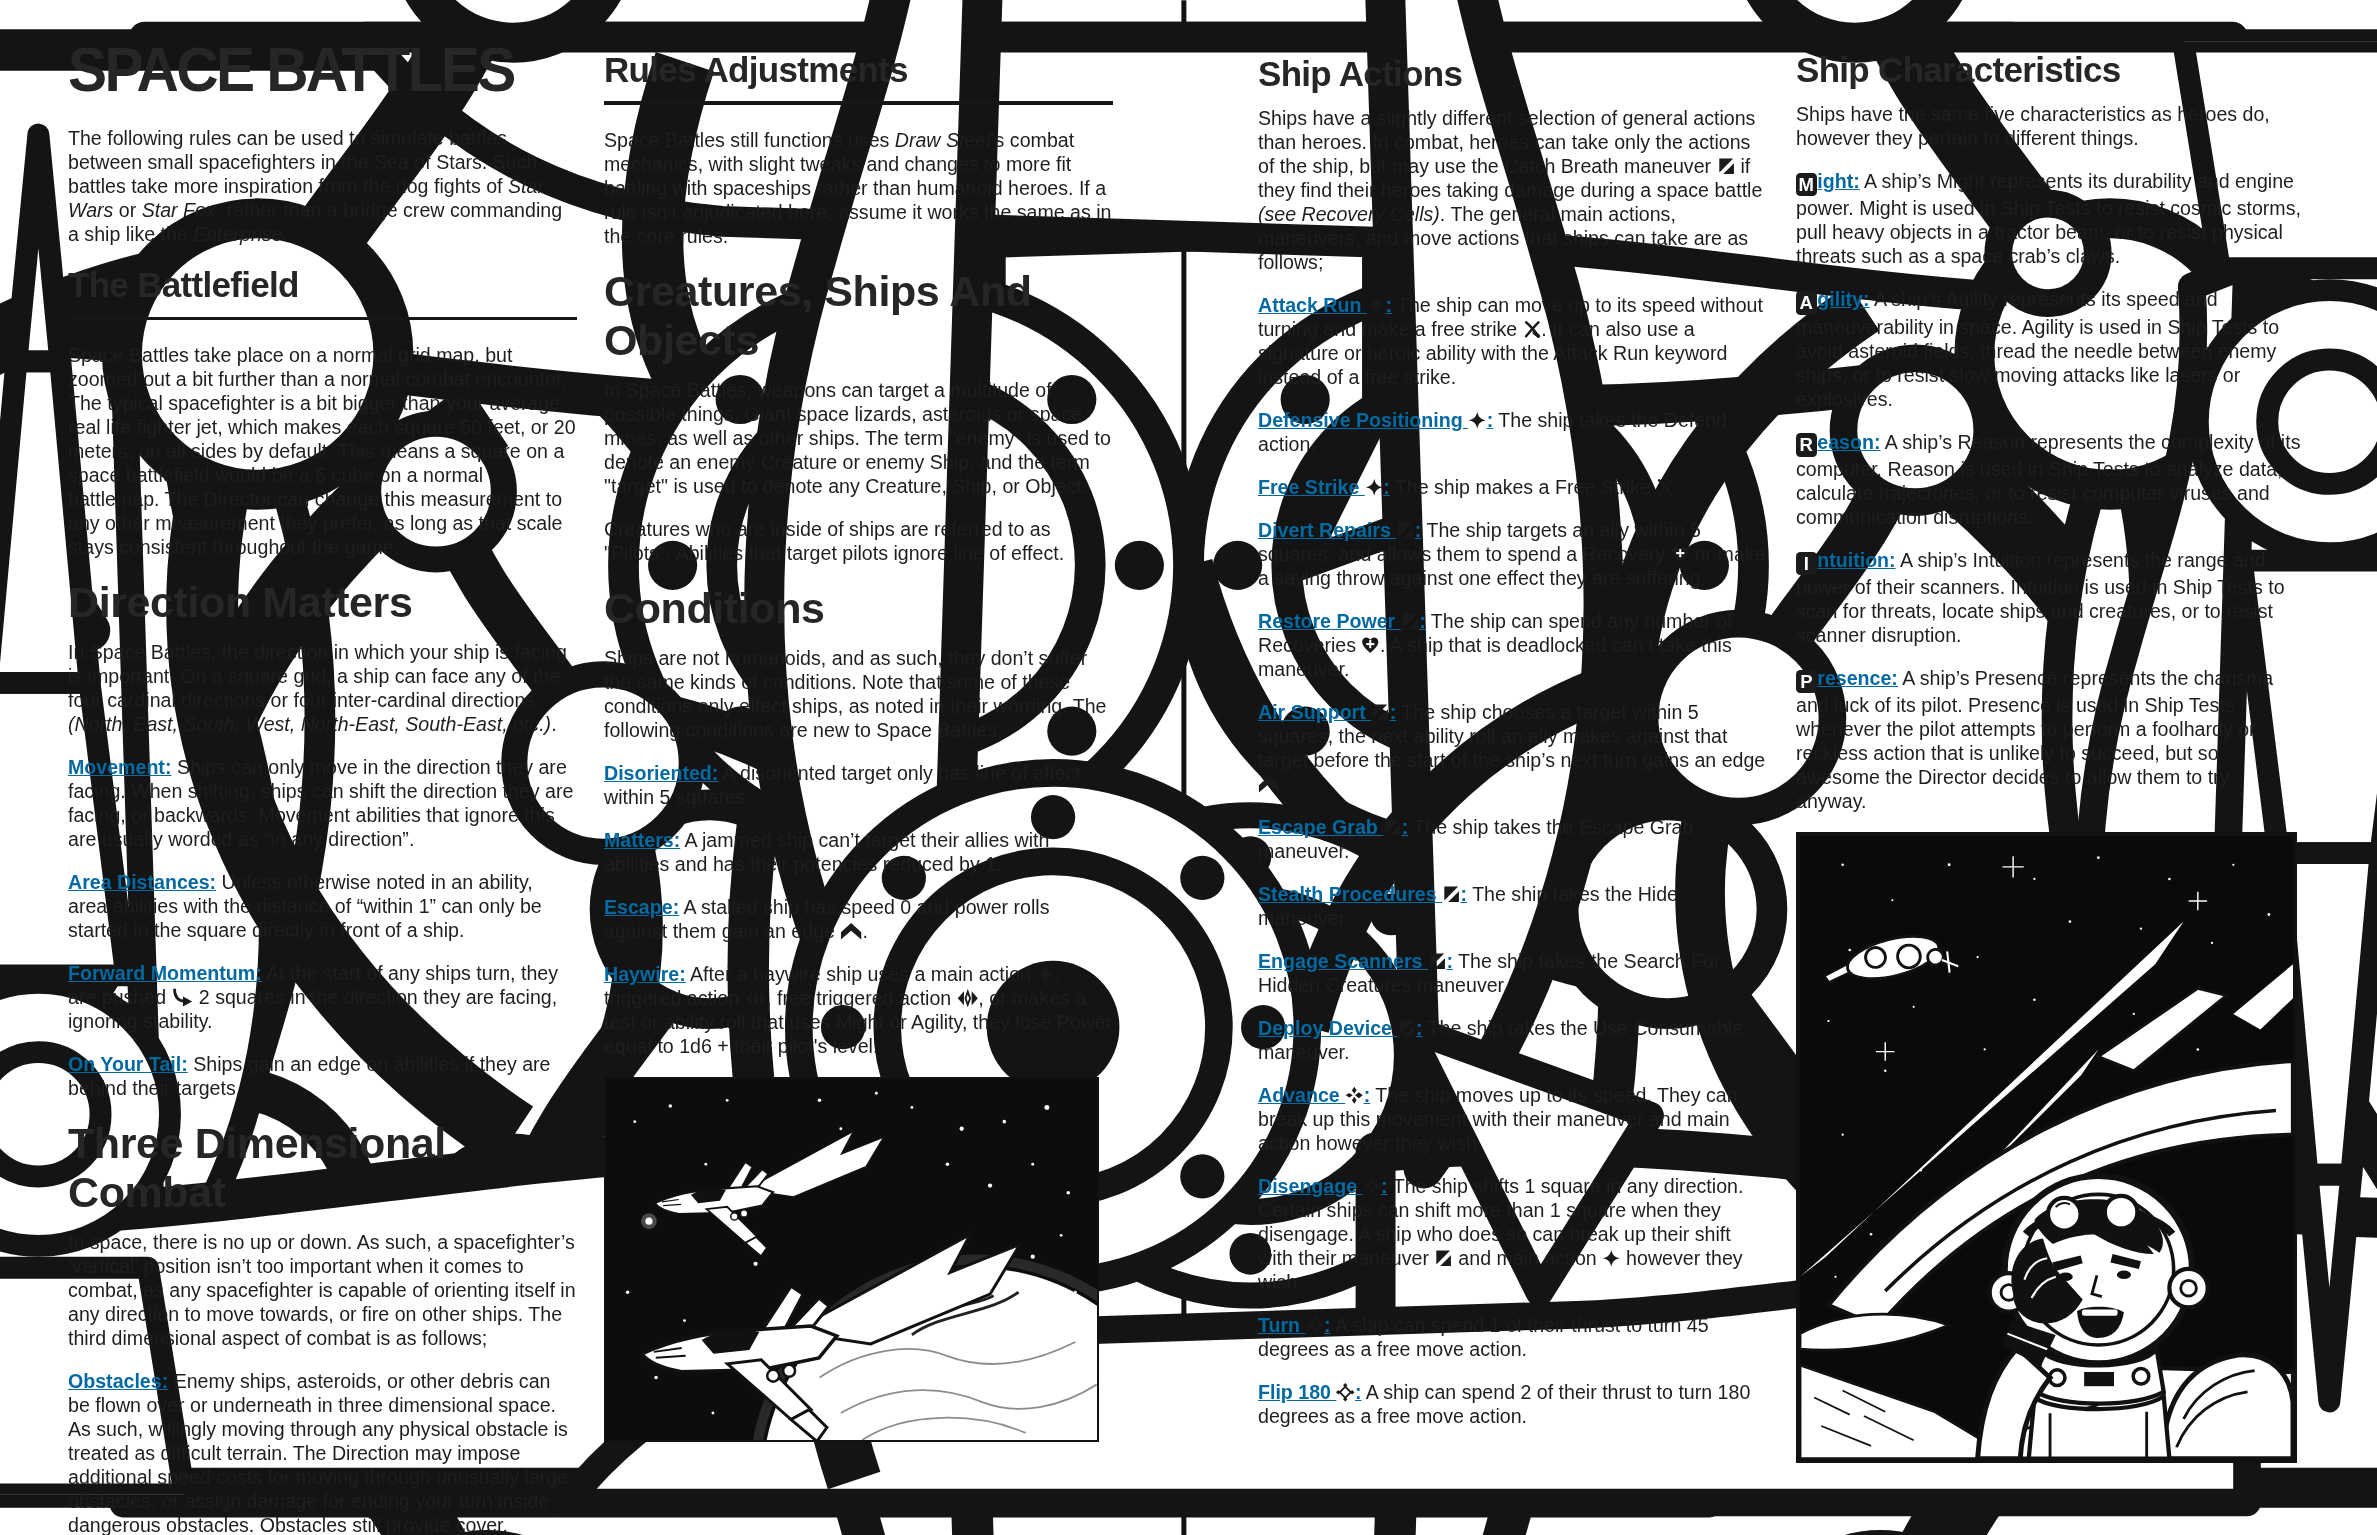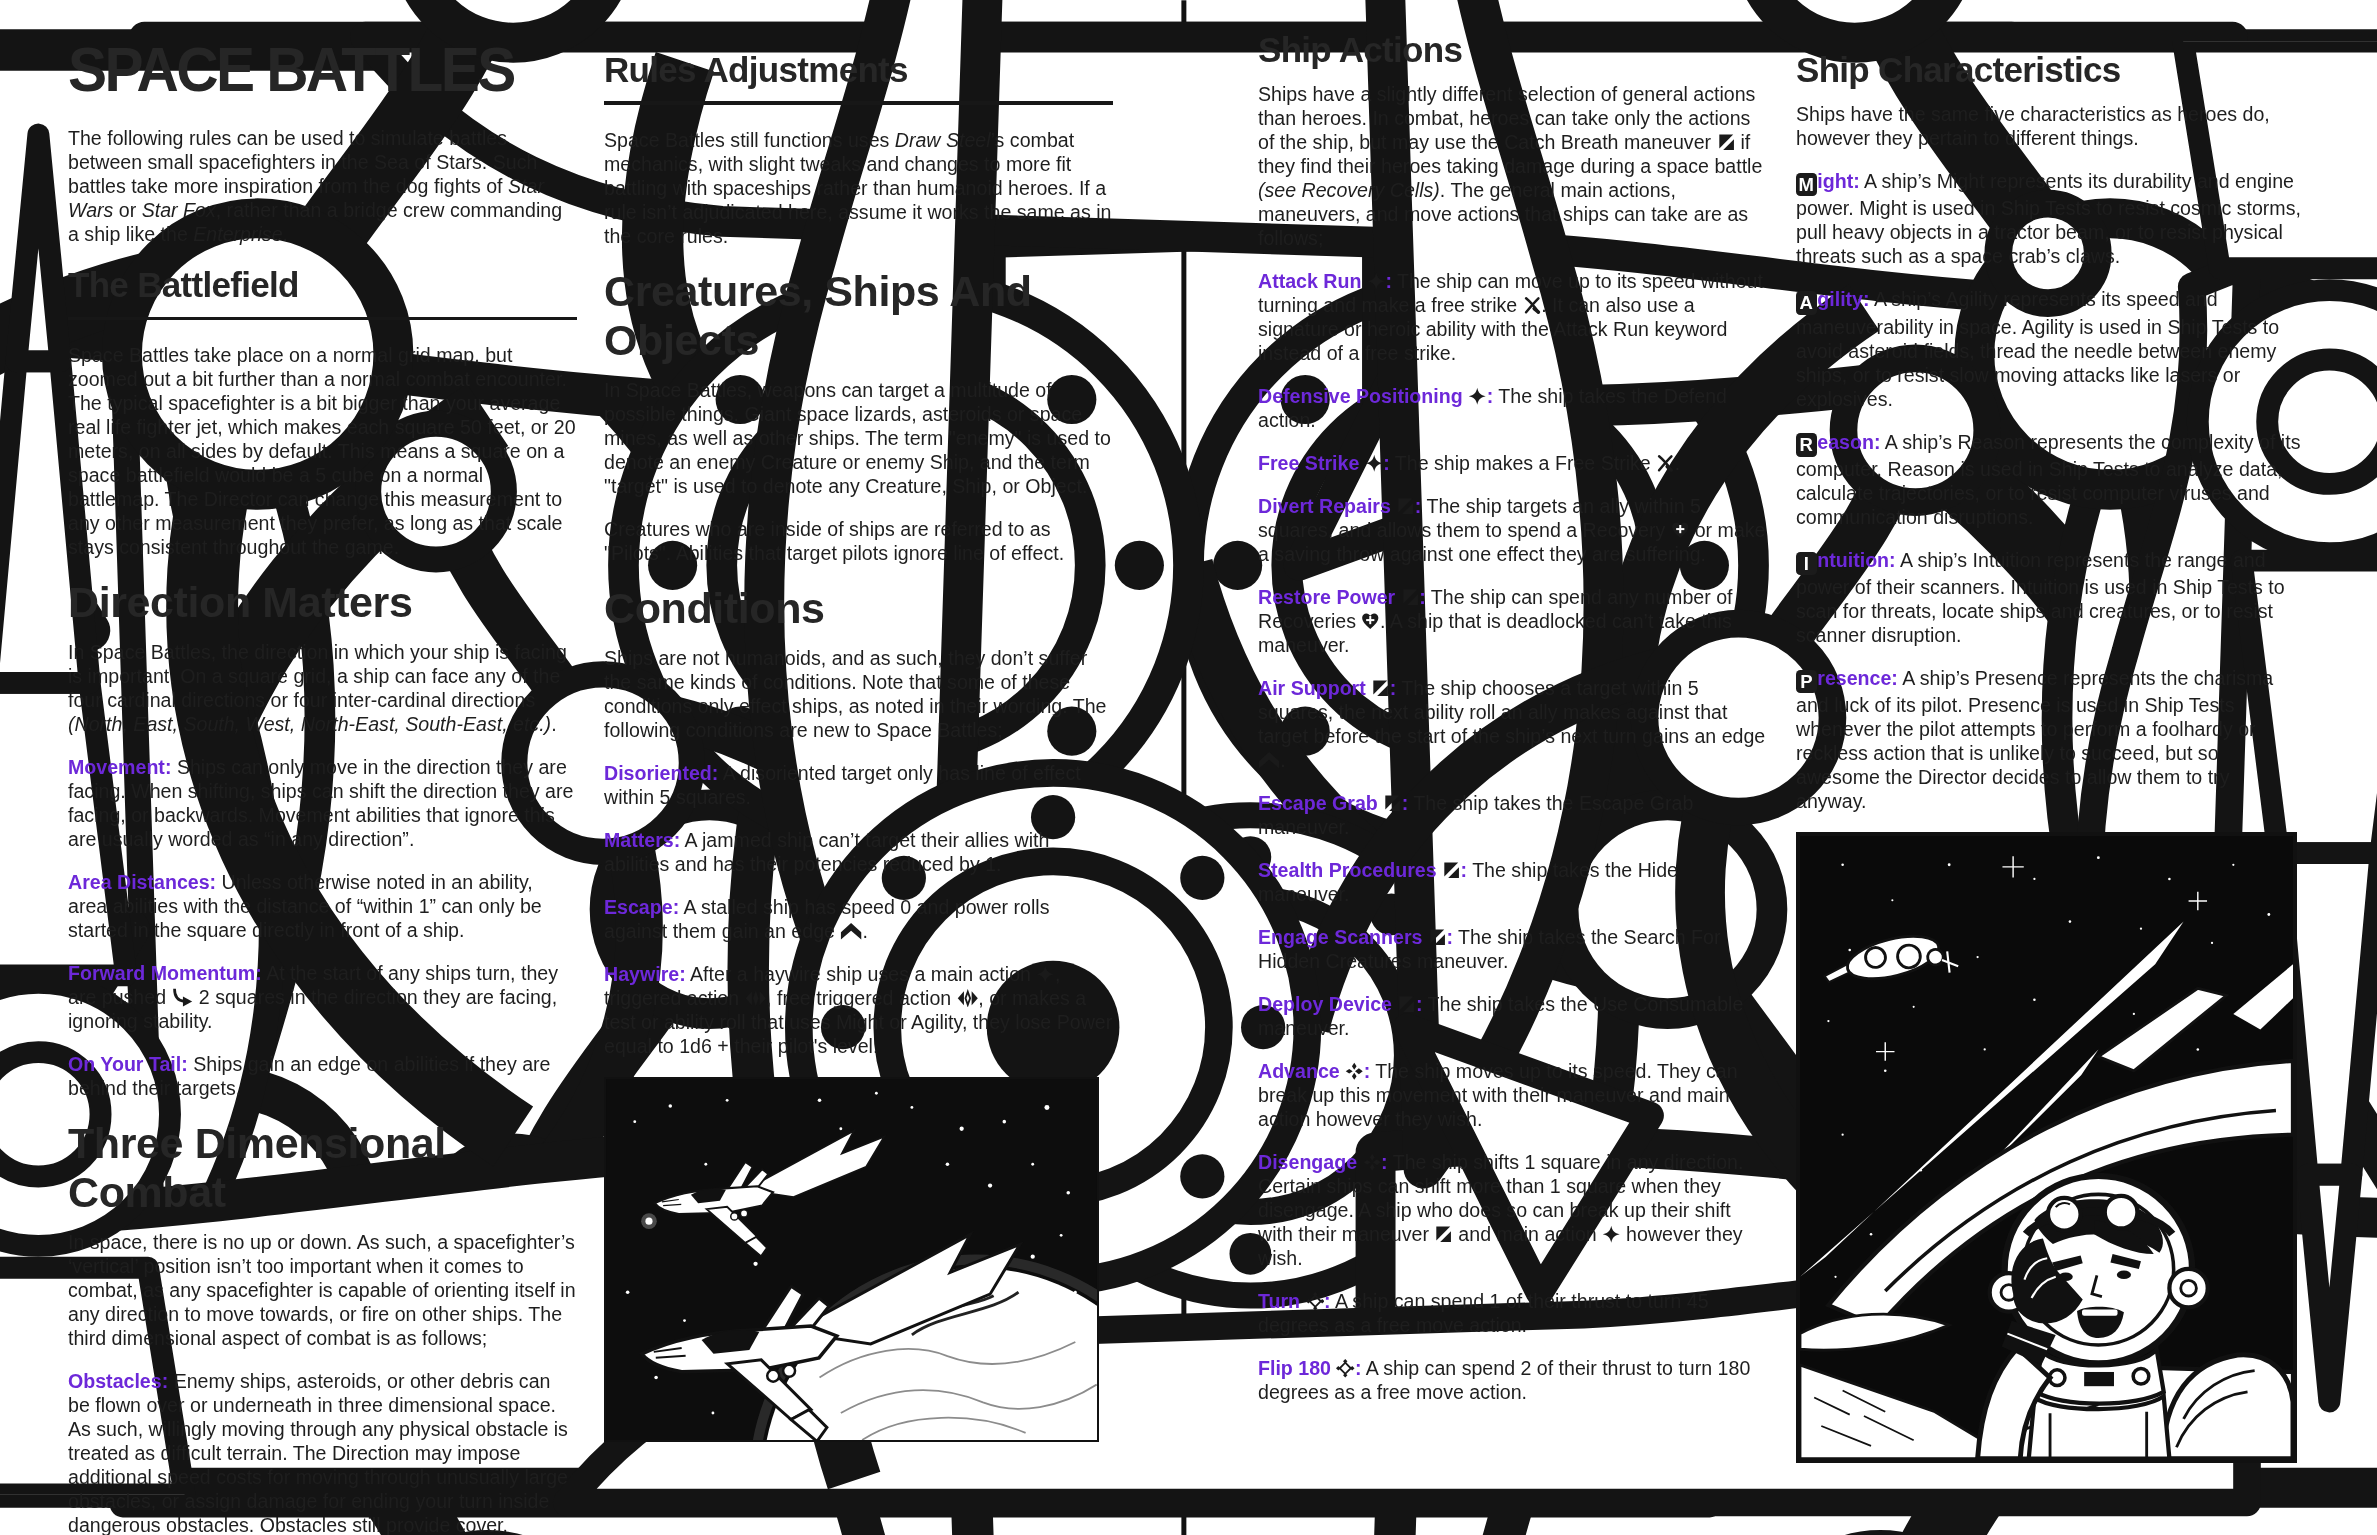--- a/index.html
+++ b/index.html
@@ -5,32 +5,32 @@
   html,body{margin:0;padding:0;}
   body{
     width:2377px;height:1536px;position:relative;overflow:hidden;
     background:#ffffff;color:#1e1e1e;
     font-family:"Liberation Sans","DejaVu Sans",sans-serif;
   }
   .overlay{position:absolute;left:0;top:0;width:2377px;height:1536px;pointer-events:none;}
   .col{position:absolute;top:0;width:509px;}
   #c1{left:68px;padding-top:36px;}
   #c2{left:604px;padding-top:40px;}
-  #c3{left:1258px;padding-top:20px;}
+  #c3{left:1258px;padding-top:44px;}
   #c4{left:1796px;padding-top:40px;}
   h1.title{
     font-size:63px;font-weight:700;letter-spacing:-2.8px;line-height:1.05;
     margin:0 0 24px 0;color:#262626;white-space:nowrap;
     transform:scaleX(.93);transform-origin:left bottom;
   }
   h2.h2{font-size:35px;font-weight:700;letter-spacing:-0.7px;margin:10px 0 11.4px 0;color:#262626;}
   .rule{height:3.6px;background:#171717;margin:8.5px 0 23px 0;}
   h3.h3{font-size:43px;font-weight:700;letter-spacing:-0.4px;margin:14.2px 0 12.8px 0;color:#262626;}
   p.para{font-size:19.6px;line-height:24px;margin:12px 0 19px 0;}
-  p.para .b{font-weight:700;color:#6d28d9;}
+  p.para .b{font-weight:700;color:#0369a1;text-decoration:underline;}
   p.para .i{font-style:italic;}
   .icon{display:inline-block;vertical-align:-2.8px;line-height:0;}
   .icon svg{height:18.5px;width:auto;display:inline-block;}
   .chip{
     display:inline-block;width:20.6px;height:23.5px;background:#1b1b1b;color:#fff;
     border-radius:4.3px;text-align:center;font-weight:700;font-size:18.5px;line-height:24px;
     vertical-align:-2.8px;margin-right:0.7px;
   }
   .illus{background:#0d0d0d;line-height:0;}
   .illus svg{display:block;}

